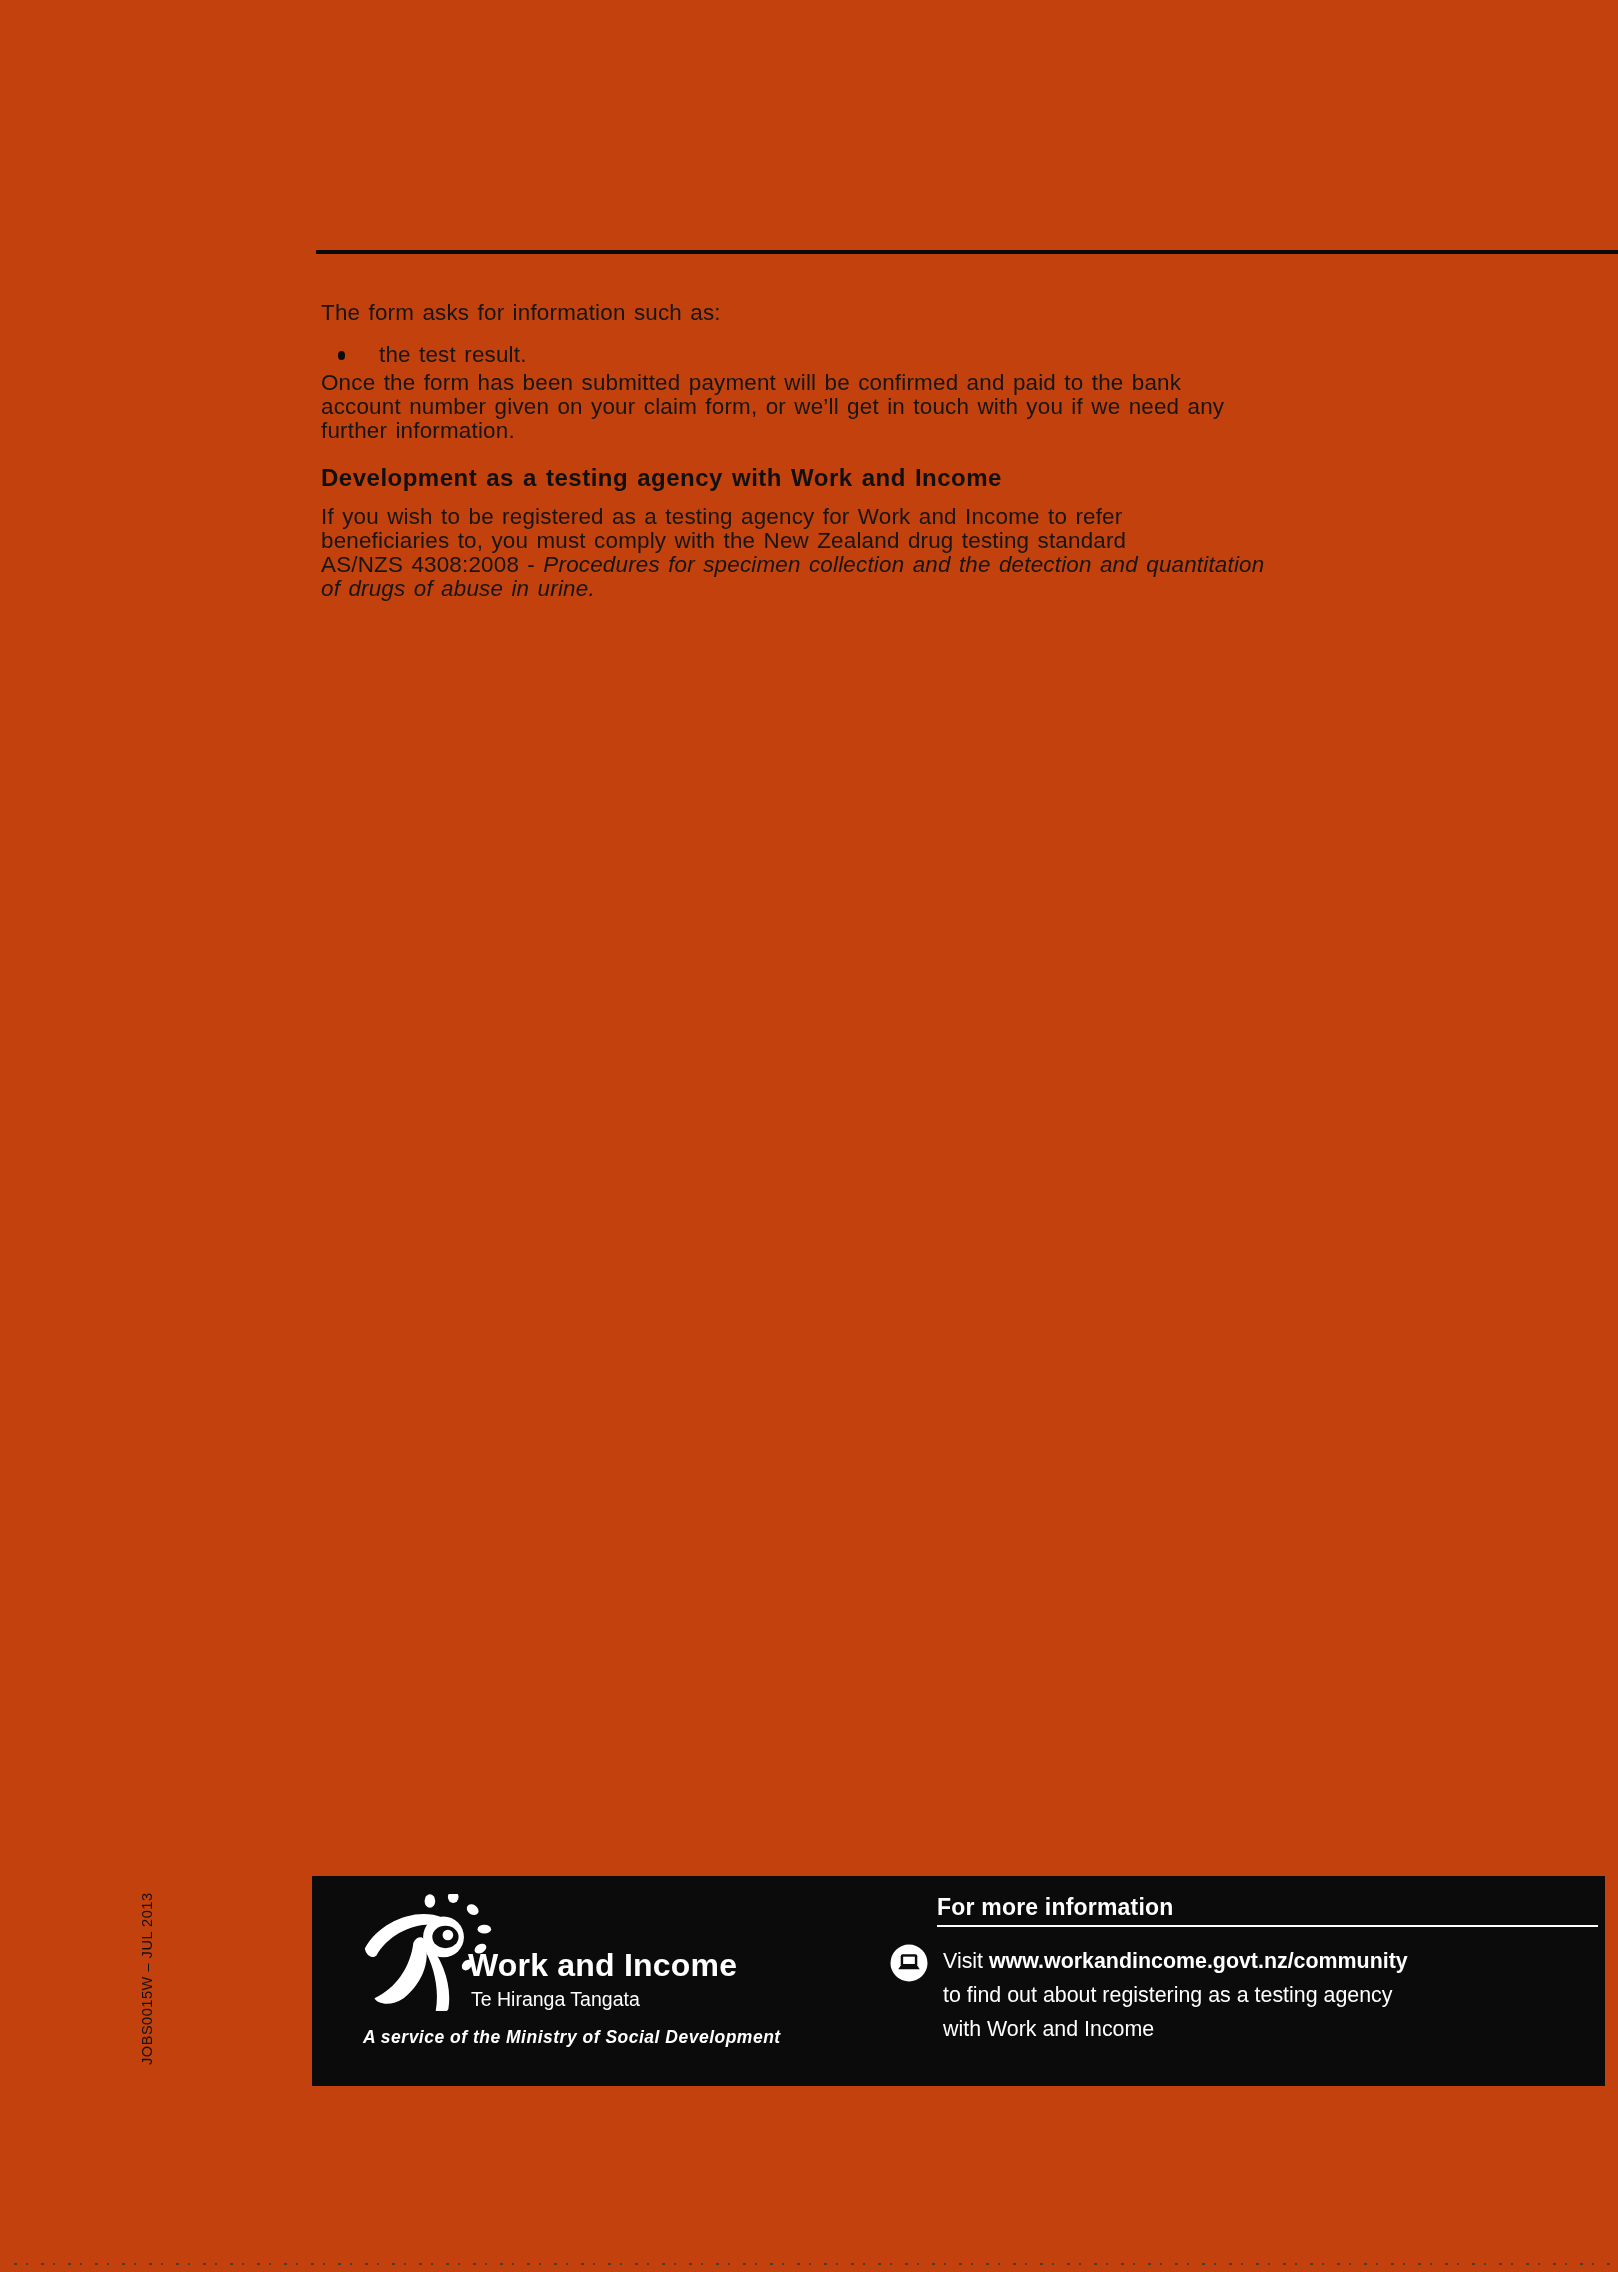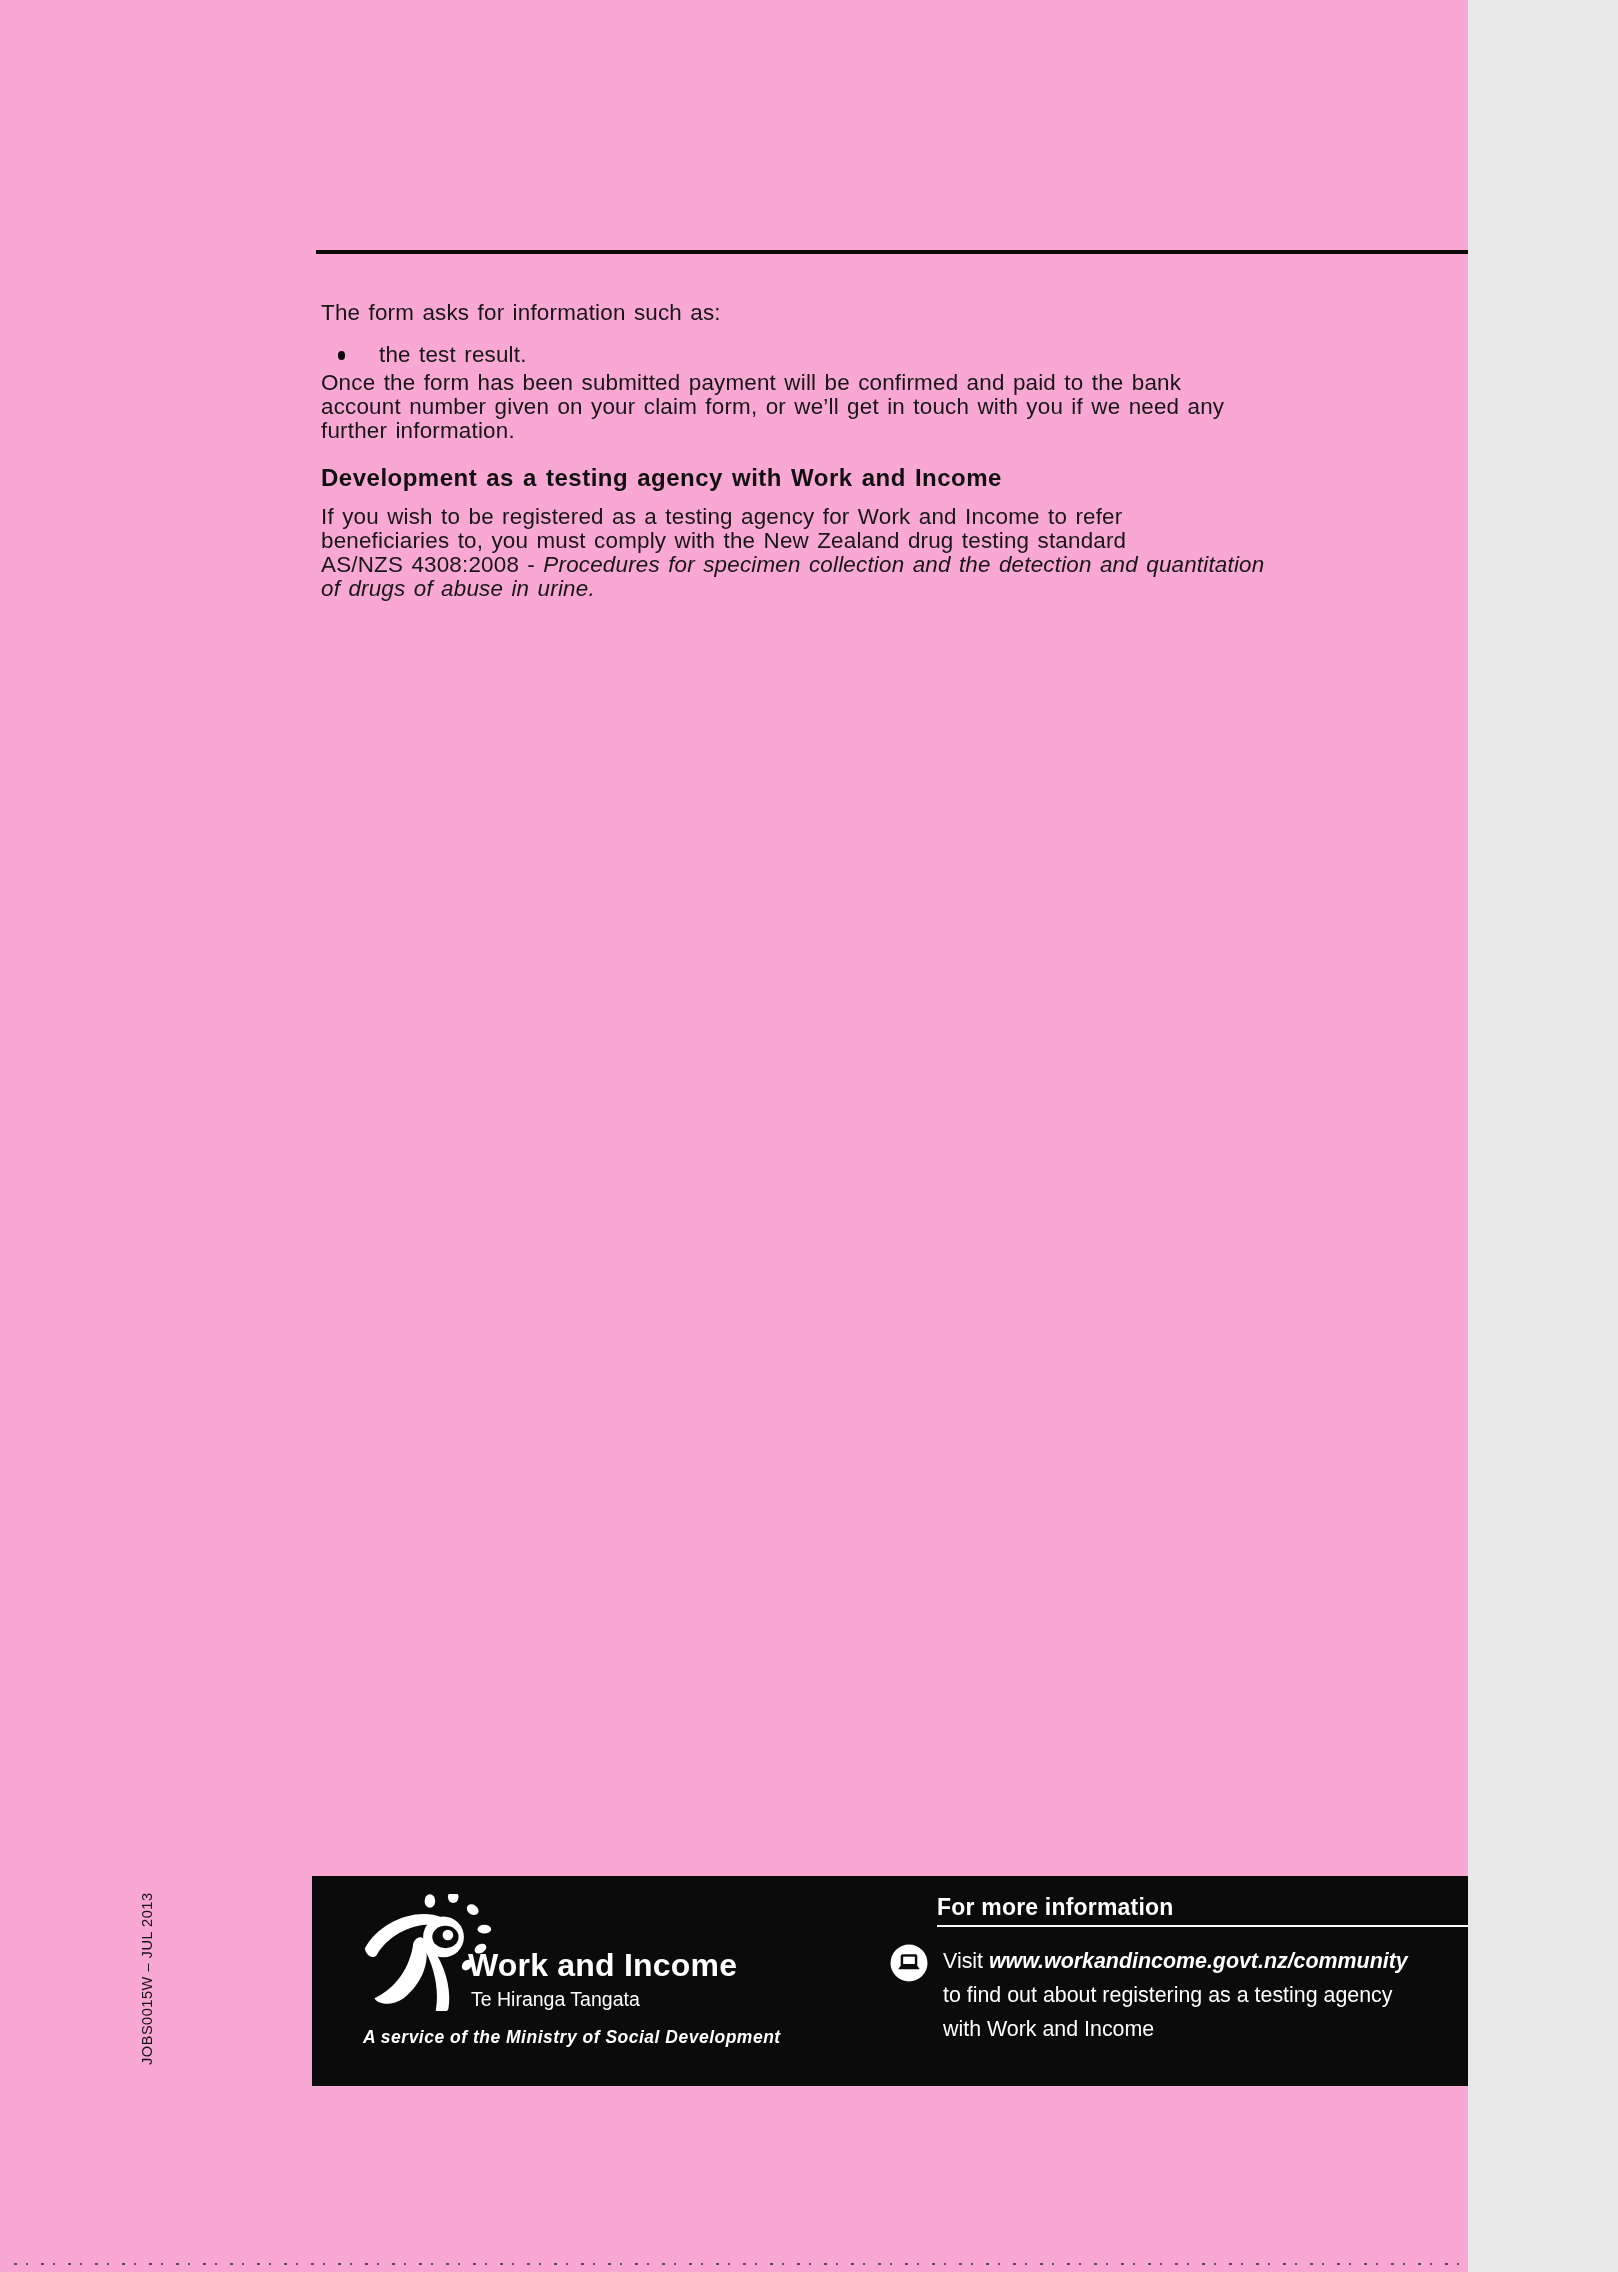--- a/index.html
+++ b/index.html
@@ -1,20 +1,20 @@
 <!DOCTYPE html>
 <html style="font-size:7.8px"><head>
 <meta charset="utf-8">
 <style>
   html,body{margin:0;padding:0;background:#e8e8e8;}
   .page{
     position:relative;
-    width:1468px;
+    width:1618px;
     height:2273px;
-    background:#f9a8d4;
+    background:#c2410c;
     font-family:"Liberation Sans","DejaVu Sans",sans-serif;
     color:#151515;
     overflow:hidden;
   }
   
   .top-rule{
     position:absolute;
     left:316px; top:250px;
     width:1302px; height:4.4px;
     background:#0a0a0a;
@@ -135,21 +135,21 @@
     left:578px; top:68px;
     width:38px; height:38px;
   }
   .info-lines{
     position:absolute;
     left:631px; top:68px;
     font-size:21.4px;
     line-height:34px;
     color:#fff;
   }
-  .url-bold{font-weight:bold;font-style:italic;margin-top:48px;}
+  .url-bold{font-weight:bold;margin-top:48px;}
   
   .bottom-dots{
     position:absolute;
     left:13.6px; top:2263px;
     width:1605px; height:1.9px;
     background:repeating-linear-gradient(90deg,#3a3a3a 0 3.4px,transparent 3.4px 11.7px,#3a3a3a 11.7px 13.6px,transparent 13.6px 27px);
     opacity:0.85;
   }
 </style>
 </head>

